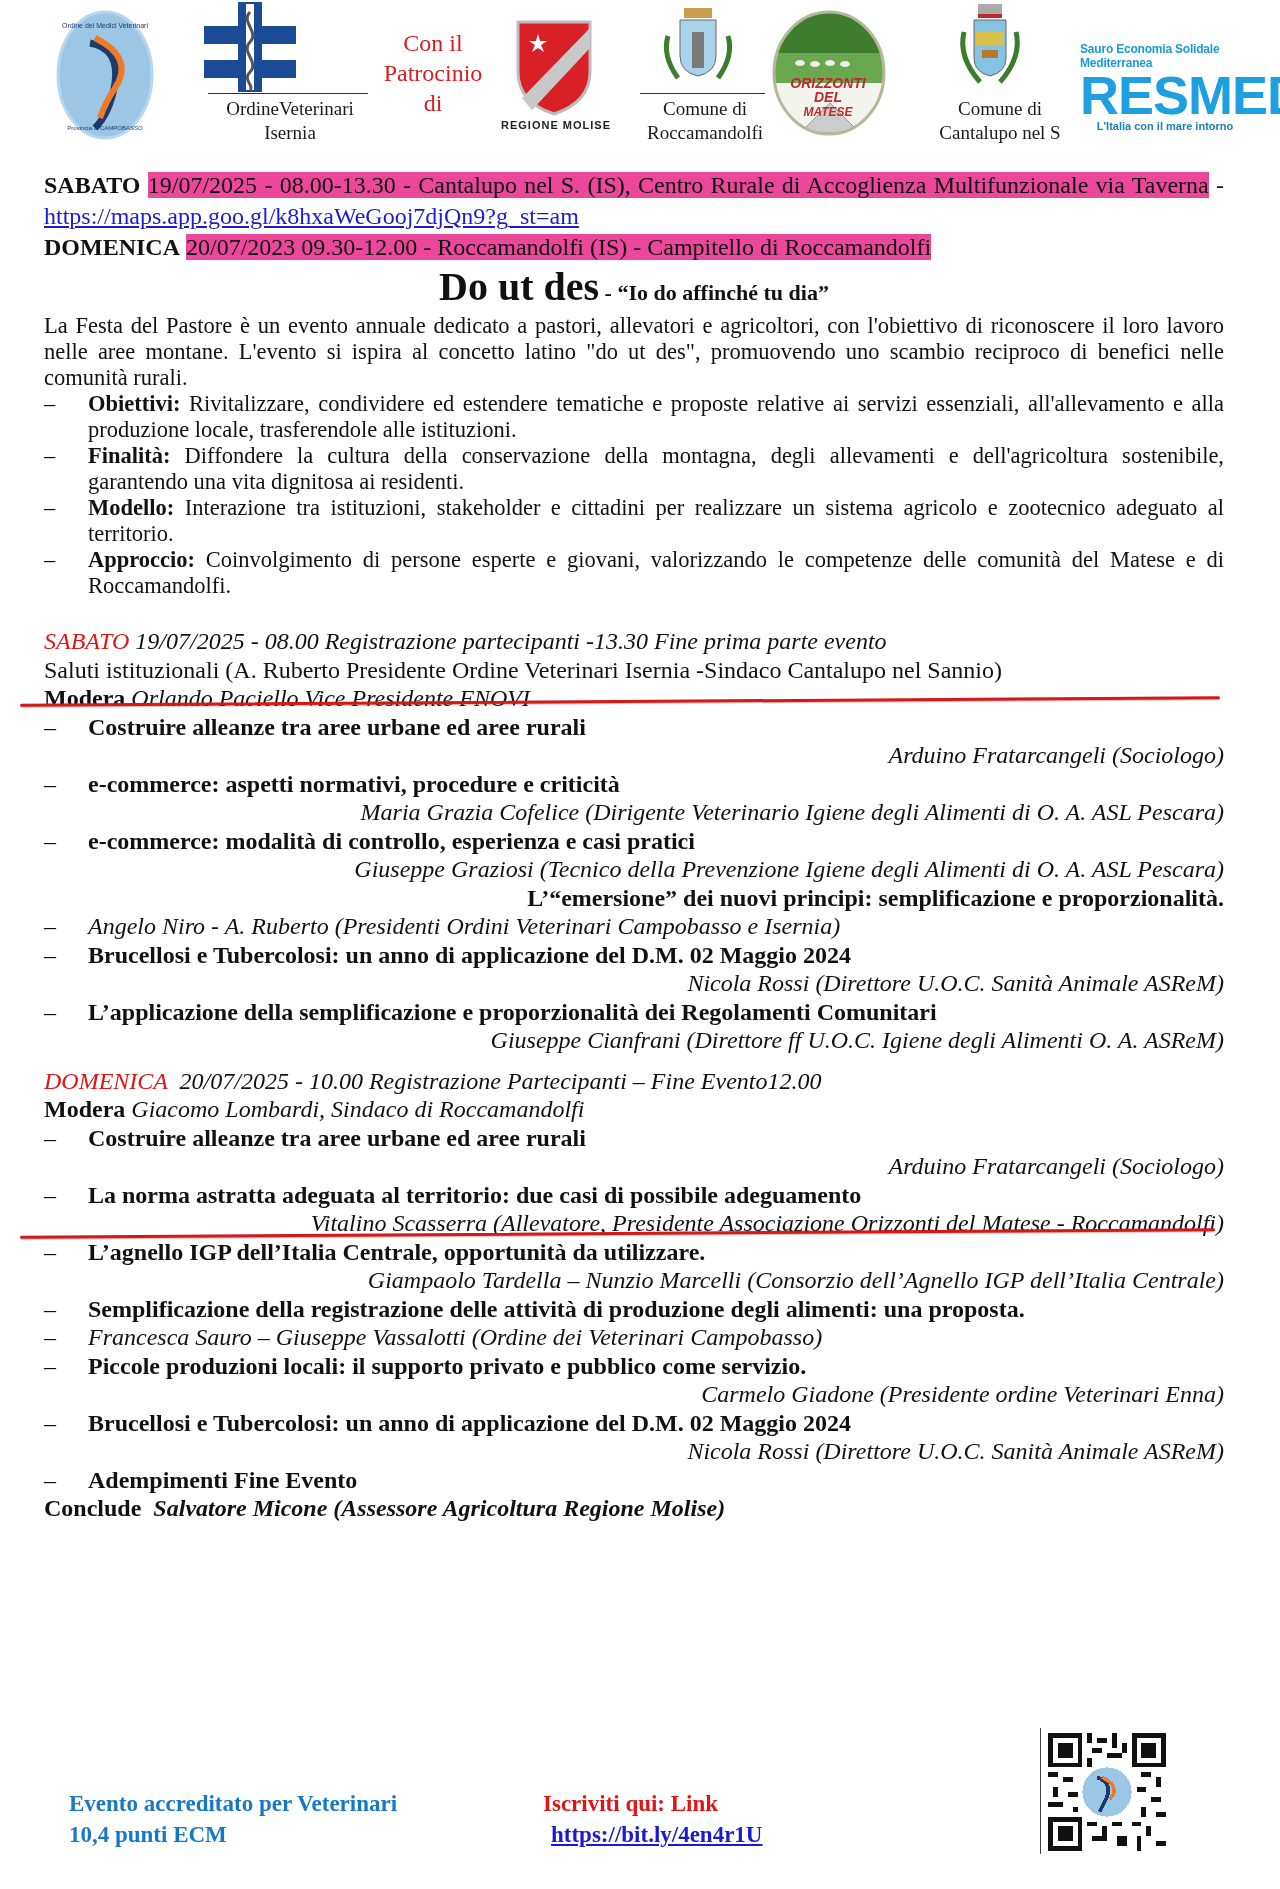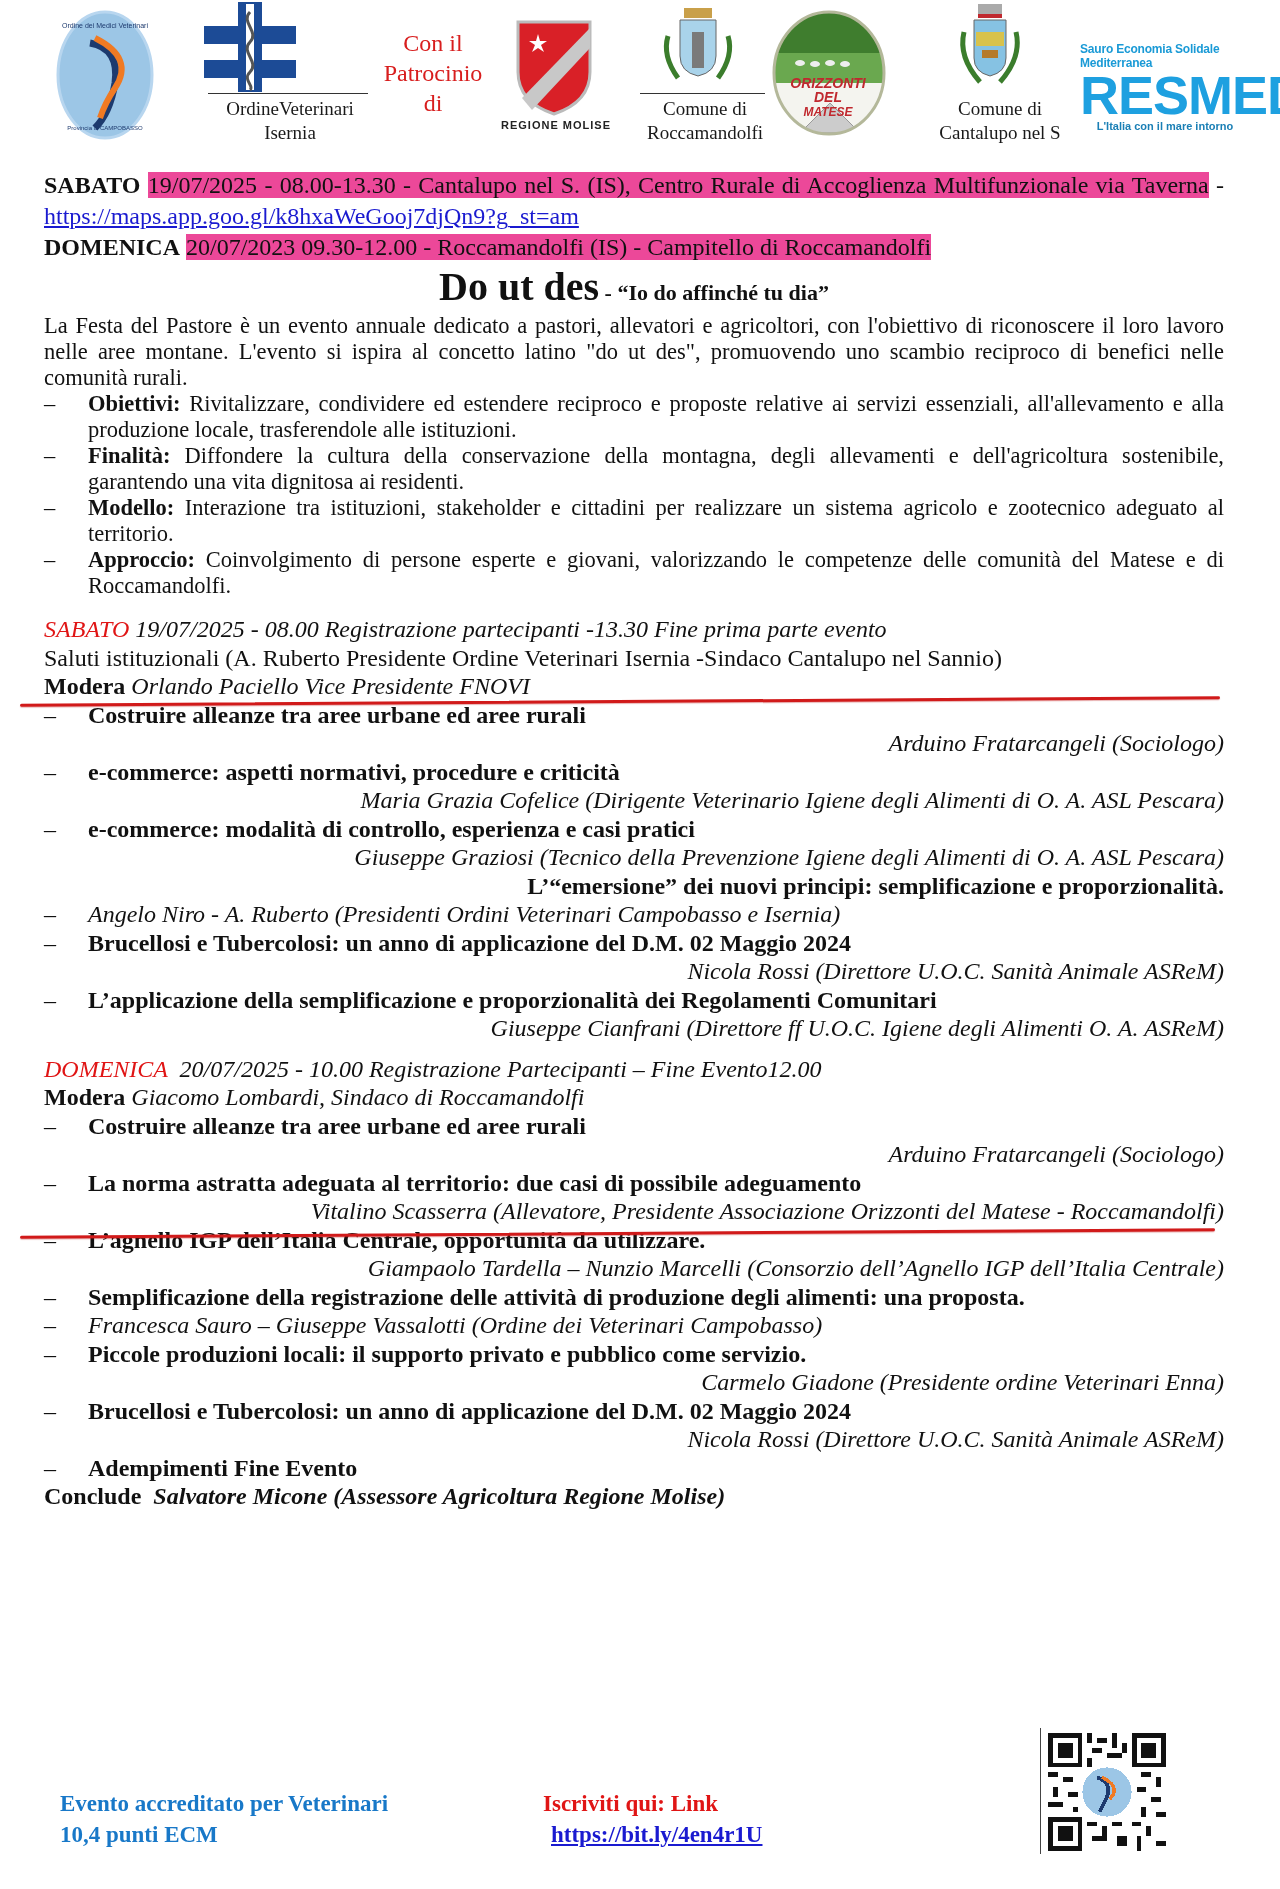--- a/index.html
+++ b/index.html
@@ -24,21 +24,21 @@
   .red { color: #e01515; }
   .just { text-align: justify; text-align-last: auto; }
   .title { text-align: center; margin-top: 4px; margin-bottom: 0; line-height: 40px; }
   .title .big { font-size: 40px; font-weight: bold; }
   .title .small { font-size: 22px; font-weight: bold; }
   .item { position: relative; padding-left: 44px; }
   .item .dash { position: absolute; left: 0; top: 0; }
   .sep { position: absolute; height: 3px; background: #d11a1a; border-radius: 2px; box-shadow: 0 1px 1px rgba(180,0,0,0.3); }
   .sub { padding-left: 44px; text-align: right; }
 
-  .footer-left { position: absolute; left: 60px; top: 1788px; color: #1878c8; font-weight: bold; font-size: 23px; line-height: 31px; }
+  .footer-left { position: absolute; left: 69px; top: 1788px; color: #1878c8; font-weight: bold; font-size: 23px; line-height: 31px; }
   .footer-mid { position: absolute; left: 543px; top: 1788px; font-weight: bold; font-size: 23px; line-height: 31px; }
   .footer-mid .reg { color: #e01515; }
   .footer-mid a { color: #1a1ad0; text-decoration: underline; margin-left: 8px; }
   .qr { position: absolute; left: 1047px; top: 1733px; width: 120px; height: 118px; }
   .qr-border { position: absolute; left: 1040px; top: 1728px; width: 1px; height: 126px; background: #444; }
 </style>
 </head>
 <body>
 
 <div class="header">
@@ -156,27 +156,27 @@
     <span class="hl">20/07/2023 09.30-12.00 - Roccamandolfi (IS) - Campitello di Roccamandolfi</span>
   </div>
 
   <div class="title">
     <span class="big">Do ut des</span><span class="small"> - “Io do affinché tu dia”</span>
   </div>
 
   <div class="just" style="font-size:22.5px;line-height:26px;">La Festa del Pastore è un evento annuale dedicato a pastori, allevatori e agricoltori, con l'obiettivo di riconoscere il loro lavoro nelle aree montane. L'evento si ispira al concetto latino "do ut des", promuovendo uno scambio reciproco di benefici nelle comunità rurali.</div>
 
   <div style="font-size:22.5px;line-height:26px;">
-    <div class="item just"><span class="dash">–</span><span class="b">Obiettivi:</span><span> Rivitalizzare, condividere ed estendere reciproco e proposte relative ai servizi essenziali, all'allevamento e alla produzione locale, trasferendole alle istituzioni.</span></div>
+    <div class="item just"><span class="dash">–</span><span class="b">Obiettivi:</span><span> Rivitalizzare, condividere ed estendere tematiche e proposte relative ai servizi essenziali, all'allevamento e alla produzione locale, trasferendole alle istituzioni.</span></div>
     <div class="item just"><span class="dash">–</span><span class="b">Finalità:</span><span> Diffondere la cultura della conservazione della montagna, degli allevamenti e dell'agricoltura sostenibile, garantendo una vita dignitosa ai residenti.</span></div>
     <div class="item just"><span class="dash">–</span><span class="b">Modello:</span><span> Interazione tra istituzioni, stakeholder e cittadini per realizzare un sistema agricolo e zootecnico adeguato al territorio.</span></div>
     <div class="item just"><span class="dash">–</span><span class="b">Approccio:</span><span> Coinvolgimento di persone esperte e giovani, valorizzando le competenze delle comunità del Matese e di Roccamandolfi.</span></div>
   </div>
 
-  <div style="margin-top:16px;font-size:24px;line-height:28.5px;">
+  <div style="margin-top:28px;font-size:24px;line-height:28.5px;">
     <div class="i"><span class="red">SABATO</span><span> 19/07/2025 - 08.00 Registrazione partecipanti -13.30 Fine prima parte evento</span></div>
     <div>Saluti istituzionali (A. Ruberto Presidente Ordine Veterinari Isernia -Sindaco Cantalupo nel Sannio)</div>
     <div><span class="b">Modera</span><span class="i"> Orlando Paciello Vice Presidente FNOVI</span></div>
 
     <div class="item"><span class="dash">–</span><span class="b">Costruire alleanze tra aree urbane ed aree rurali</span></div>
     <div class="sub i">Arduino Fratarcangeli (Sociologo)</div>
 
     <div class="item"><span class="dash">–</span><span class="b">e-commerce: aspetti normativi, procedure e criticità</span></div>
     <div class="sub i">Maria Grazia Cofelice (Dirigente Veterinario Igiene degli Alimenti di O. A. ASL Pescara)</div>
 

